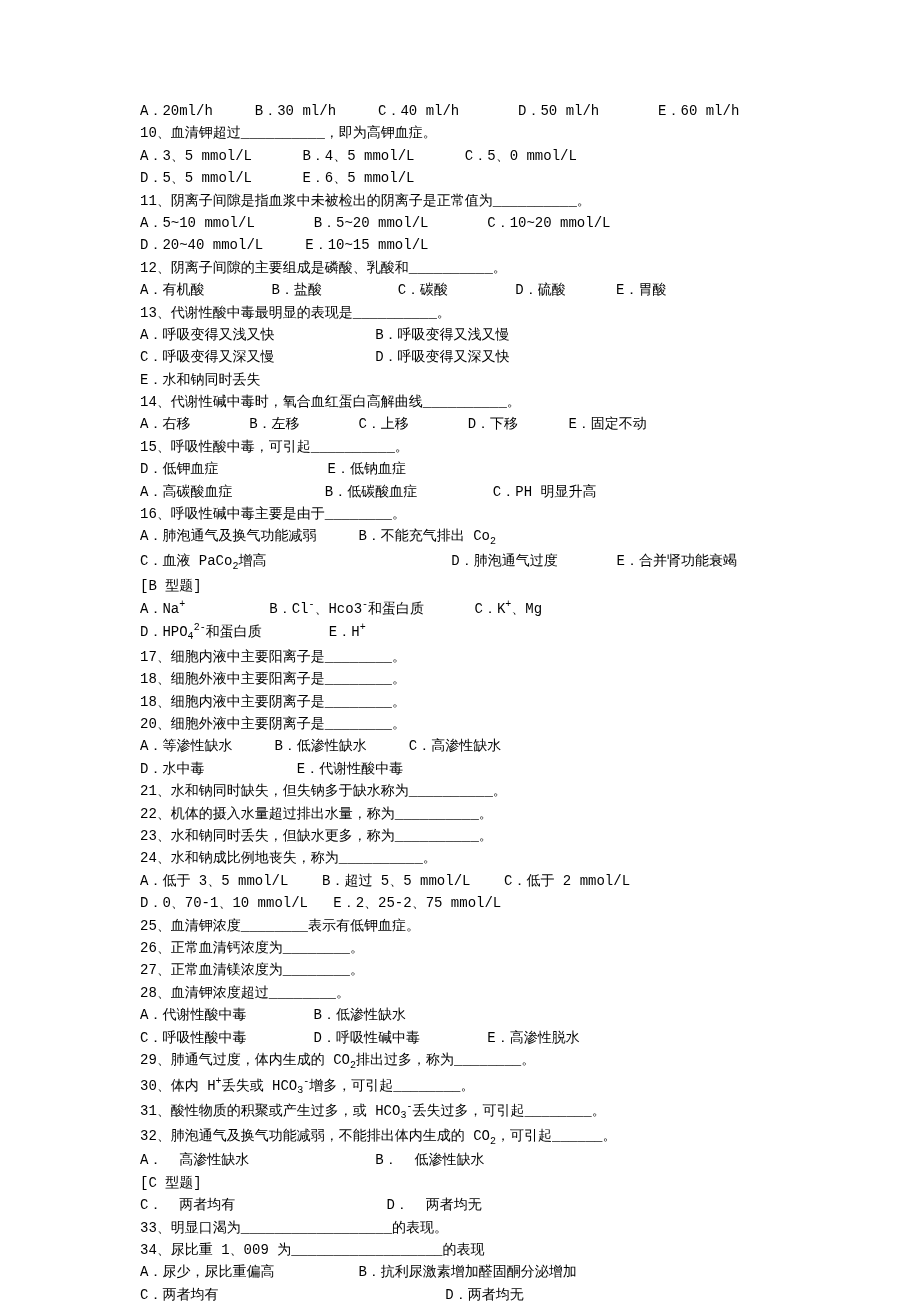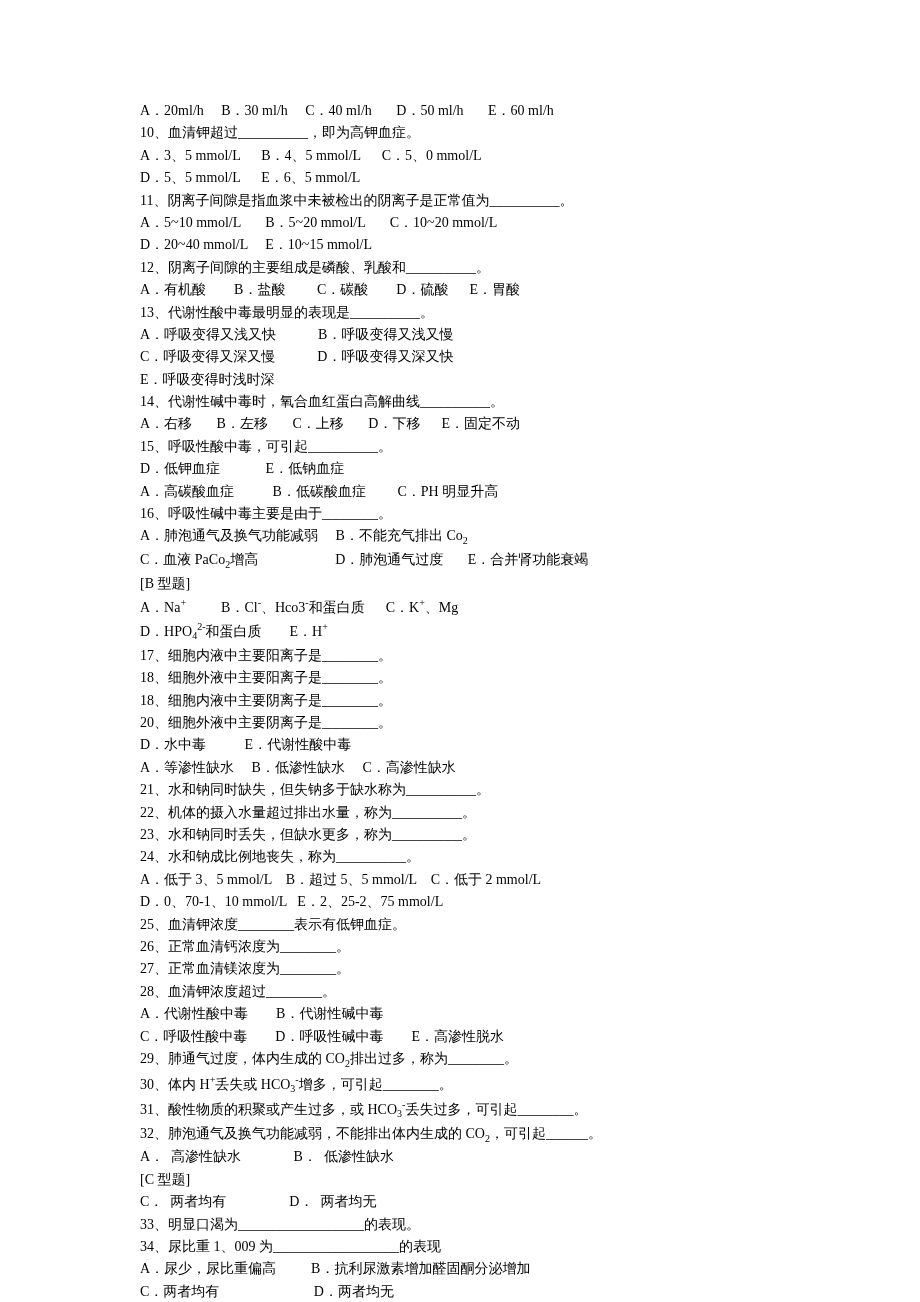--- a/index.html
+++ b/index.html
@@ -8,20 +8,21 @@
     line-height: 1.6;
     color: #000;
     background: #fff;
     width: 920px;
     margin: 0;
     padding: 100px 140px 60px 140px;
     box-sizing: border-box;
   }
   .line {
     white-space: pre-wrap;
+    font-family: Liberation Mono, monospace;
   }
   sup {
     font-size: 10px;
     vertical-align: super;
   }
   sub {
     font-size: 10px;
     vertical-align: sub;
   }
 </style>
@@ -34,49 +35,49 @@
     <div class="line">A．3、5 mmol/L      B．4、5 mmol/L      C．5、0 mmol/L</div>
     <div class="line">D．5、5 mmol/L      E．6、5 mmol/L</div>
     <div class="line">11、阴离子间隙是指血浆中未被检出的阴离子是正常值为__________。</div>
     <div class="line">A．5~10 mmol/L       B．5~20 mmol/L       C．10~20 mmol/L</div>
     <div class="line">D．20~40 mmol/L     E．10~15 mmol/L</div>
     <div class="line">12、阴离子间隙的主要组成是磷酸、乳酸和__________。</div>
     <div class="line">A．有机酸        B．盐酸         C．碳酸        D．硫酸      E．胃酸</div>
     <div class="line">13、代谢性酸中毒最明显的表现是__________。</div>
     <div class="line">A．呼吸变得又浅又快            B．呼吸变得又浅又慢</div>
     <div class="line">C．呼吸变得又深又慢            D．呼吸变得又深又快</div>
-    <div class="line">E．呼吸变得时浅时深</div>
+    <div class="line">E．水和钠同时丢失</div>
     <div class="line">14、代谢性碱中毒时，氧合血红蛋白高解曲线__________。</div>
     <div class="line">A．右移       B．左移       C．上移       D．下移      E．固定不动</div>
     <div class="line">15、呼吸性酸中毒，可引起__________。</div>
     <div class="line">D．低钾血症             E．低钠血症</div>
     <div class="line">A．高碳酸血症           B．低碳酸血症         C．PH 明显升高</div>
     <div class="line">16、呼吸性碱中毒主要是由于________。</div>
     <div class="line">A．肺泡通气及换气功能减弱     B．不能充气排出 Co<sub>2</sub></div>
     <div class="line">C．血液 PaCo<sub>2</sub>增高                      D．肺泡通气过度       E．合并肾功能衰竭</div>
     <div class="line">[B 型题]</div>
     <div class="line">A．Na<sup>+</sup>          B．Cl<sup>-</sup>、Hco3<sup>-</sup>和蛋白质      C．K<sup>+</sup>、Mg</div>
     <div class="line">D．HPO<sub>4</sub><sup>2-</sup>和蛋白质        E．H<sup>+</sup></div>
     <div class="line">17、细胞内液中主要阳离子是________。</div>
     <div class="line">18、细胞外液中主要阳离子是________。</div>
     <div class="line">18、细胞内液中主要阴离子是________。</div>
     <div class="line">20、细胞外液中主要阴离子是________。</div>
+    <div class="line">A．等渗性缺水     B．低渗性缺水     C．高渗性缺水</div>
     <div class="line">D．水中毒           E．代谢性酸中毒</div>
-    <div class="line">A．等渗性缺水     B．低渗性缺水     C．高渗性缺水</div>
     <div class="line">21、水和钠同时缺失，但失钠多于缺水称为__________。</div>
     <div class="line">22、机体的摄入水量超过排出水量，称为__________。</div>
     <div class="line">23、水和钠同时丢失，但缺水更多，称为__________。</div>
     <div class="line">24、水和钠成比例地丧失，称为__________。</div>
     <div class="line">A．低于 3、5 mmol/L    B．超过 5、5 mmol/L    C．低于 2 mmol/L</div>
     <div class="line">D．0、70-1、10 mmol/L   E．2、25-2、75 mmol/L</div>
     <div class="line">25、血清钾浓度________表示有低钾血症。</div>
     <div class="line">26、正常血清钙浓度为________。</div>
     <div class="line">27、正常血清镁浓度为________。</div>
     <div class="line">28、血清钾浓度超过________。</div>
-    <div class="line">A．代谢性酸中毒        B．代谢性碱中毒</div>
+    <div class="line">A．代谢性酸中毒        B．低渗性缺水</div>
     <div class="line">C．呼吸性酸中毒        D．呼吸性碱中毒        E．高渗性脱水</div>
     <div class="line">29、肺通气过度，体内生成的 CO<sub>2</sub>排出过多，称为________。</div>
     <div class="line">30、体内 H<sup>+</sup>丢失或 HCO<sub>3</sub><sup>-</sup>增多，可引起________。</div>
     <div class="line">31、酸性物质的积聚或产生过多，或 HCO<sub>3</sub><sup>-</sup>丢失过多，可引起________。</div>
     <div class="line">32、肺泡通气及换气功能减弱，不能排出体内生成的 CO<sub>2</sub>，可引起______。</div>
     <div class="line">A．  高渗性缺水               B．  低渗性缺水</div>
     <div class="line">[C 型题]</div>
     <div class="line">C．  两者均有                  D．  两者均无</div>
     <div class="line">33、明显口渴为__________________的表现。</div>
     <div class="line">34、尿比重 1、009 为__________________的表现</div>

